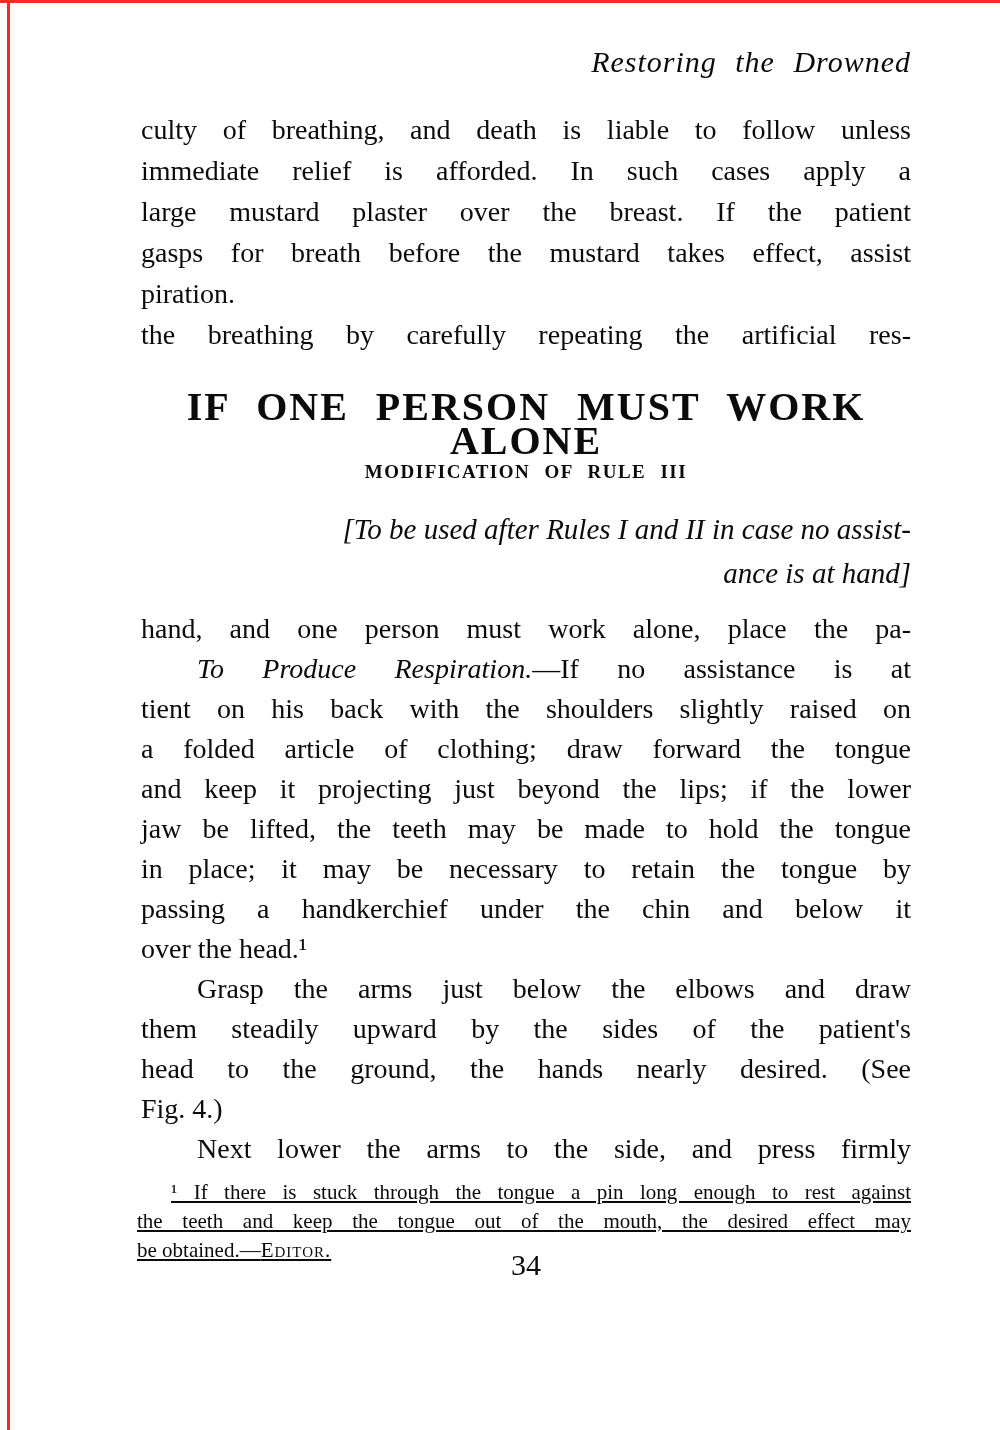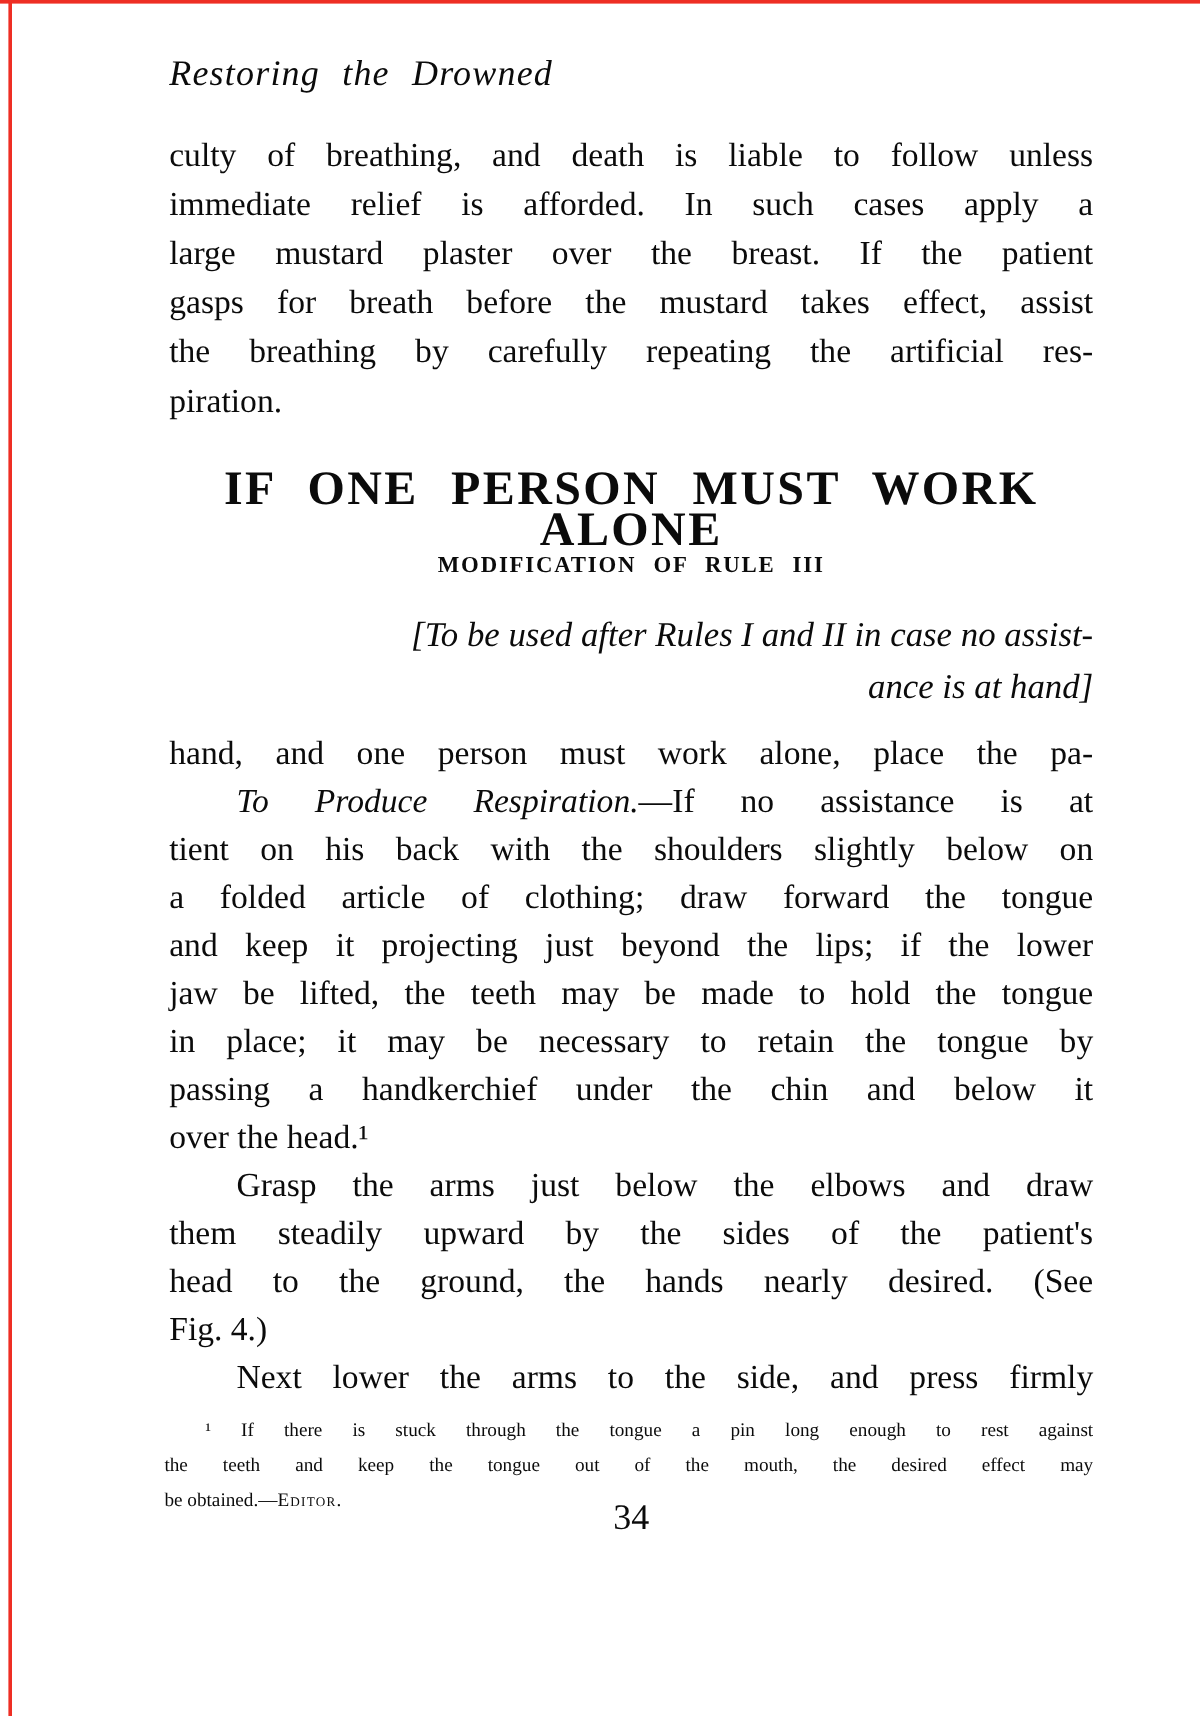--- a/index.html
+++ b/index.html
@@ -10,21 +10,21 @@
     background: #ffffff;
     overflow: hidden;
     font-family: "Liberation Serif", "DejaVu Serif", serif;
     color: #0b0b0b;
   }
   .redline-top  { position: absolute; left: 0; top: 0; width: 100%; height: 3px; }
   .redline-left { position: absolute; left: 7px; top: 0; width: 3px; height: 100%; }
 
   .running-header {
     position: absolute; top: 44px; left: 141px; width: 770px;
-    text-align: left; font-style: italic; font-size: 30px; line-height: 36px;
+    text-align: right; font-style: italic; font-size: 30px; line-height: 36px;
     letter-spacing: 1px; word-spacing: 10px;
   }
 
   .col { position: absolute; left: 141px; width: 770px; }
 
   .p1        { top: 109px; }
   .mainlines { top: 609px; }
 
   .body-lines .line { height: 41px; line-height: 41px; font-size: 28px; }
   .mainlines  .line { height: 40px; line-height: 40px; }
@@ -42,21 +42,21 @@
     text-align: center; font-weight: bold; font-size: 19px; line-height: 26px;
     letter-spacing: 1.5px; word-spacing: 8px;
   }
   .bracket {
     position: absolute; top: 507px; left: 141px; width: 770px;
     text-align: center; font-style: italic; font-size: 29px;
   }
   .bracket .line { height: 44px; line-height: 44px; text-align: right; }
 
   .footnote { top: 1178px; left: 137px; width: 774px; }
-  .footnote .line { height: 29px; line-height: 29px; font-size: 16px; }
+  .footnote .line { height: 29px; line-height: 29px; font-size: 21px; text-decoration: underline; }
 
   .sc { font-variant: small-caps; letter-spacing: 1px; }
   em  { font-style: italic; }
 
   .page-number {
     position: absolute; top: 1248px; left: 141px; width: 770px;
     text-align: center; font-size: 30px; line-height: 34px;
   }
 </style>
 </head>
@@ -67,37 +67,37 @@
   <div class="redline-top" style="background: rgb(238, 46, 36);"></div>
   <div class="redline-left" style="background: rgb(238, 46, 36);"></div>
 
   <div class="running-header">Restoring the Drowned</div>
 
   <div class="col body-lines p1">
       <div class="line j">culty of breathing, and death is liable to follow unless</div>
       <div class="line j">immediate relief is afforded.  In such cases apply a</div>
       <div class="line j">large mustard plaster over the breast.  If the patient</div>
       <div class="line j">gasps for breath before the mustard takes effect, assist</div>
+      <div class="line">piration.</div>
       <div class="line j">the breathing by carefully repeating the artificial res-</div>
-      <div class="line">piration.</div>
     </div>
 
   <div class="h1">IF ONE PERSON MUST WORK ALONE</div>
 
   <div class="h2">MODIFICATION OF RULE III</div>
 
   <div class="bracket">
       <div class="line">[To be used after Rules I and II in case no assist-</div>
       <div class="line">ance is at hand]</div>
     </div>
 
   <div class="col body-lines mainlines">
       <div class="line j">hand, and one person must work alone, place the pa-</div>
       <div class="line j" style="text-indent: 56px;"><em>To Produce Respiration.</em>—If no assistance is at</div>
-      <div class="line j">tient on his back with the shoulders slightly below on</div>
+      <div class="line j">tient on his back with the shoulders slightly raised on</div>
       <div class="line j">a folded article of clothing; draw forward the tongue</div>
       <div class="line j">and keep it projecting just beyond the lips; if the lower</div>
       <div class="line j">jaw be lifted, the teeth may be made to hold the tongue</div>
       <div class="line j">in place; it may be necessary to retain the tongue by</div>
       <div class="line j">passing a handkerchief under the chin and below it</div>
       <div class="line">over the head.¹</div>
       <div class="line j" style="text-indent: 56px;">Grasp the arms just below the elbows and draw</div>
       <div class="line j">them steadily upward by the sides of the patient's</div>
       <div class="line j">head to the ground, the hands nearly desired.  (See</div>
       <div class="line">Fig. 4.)</div>

